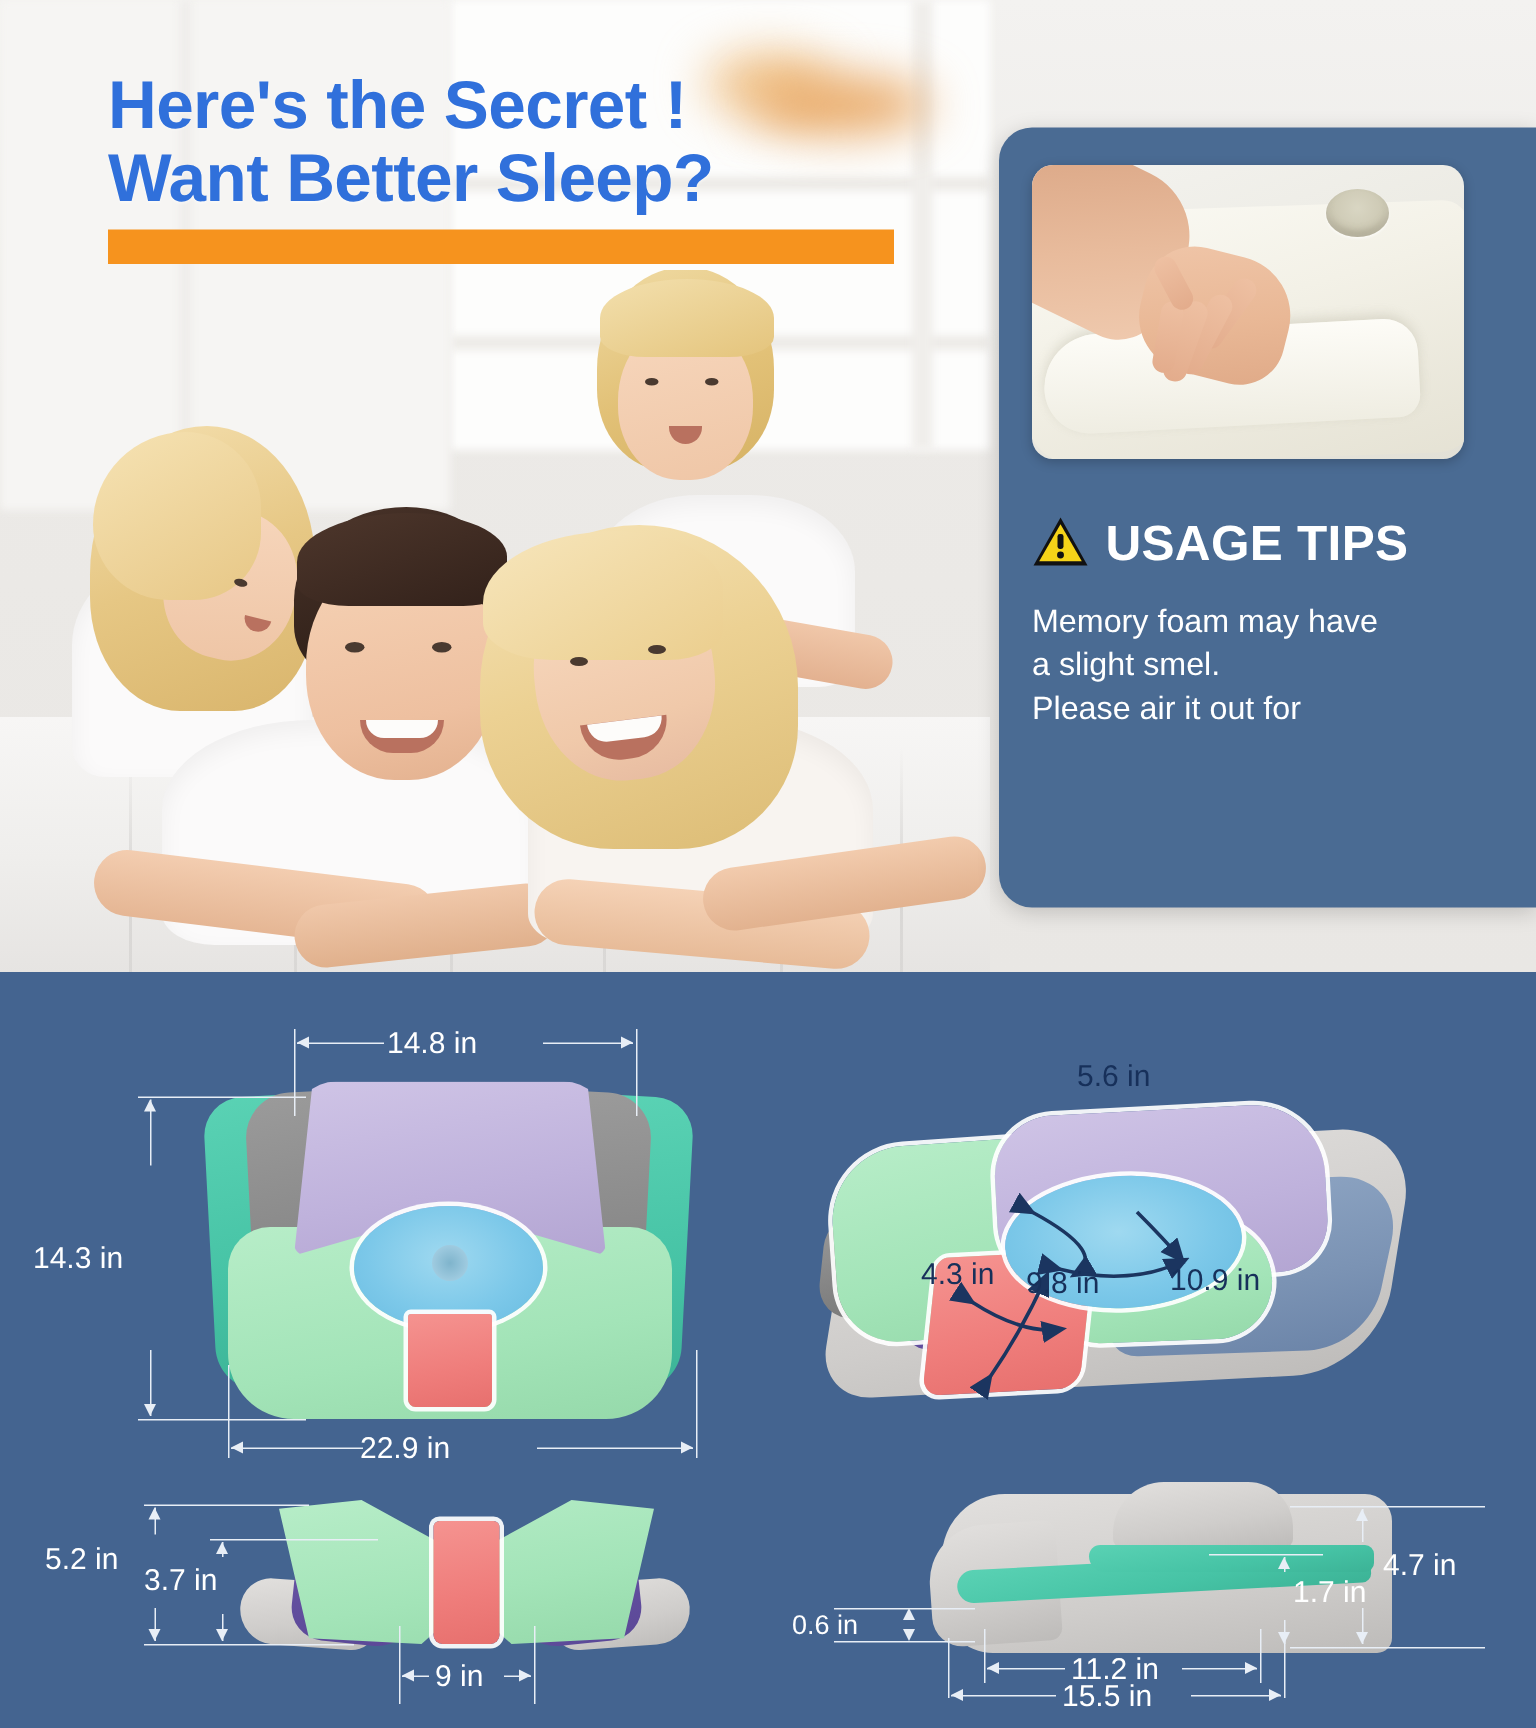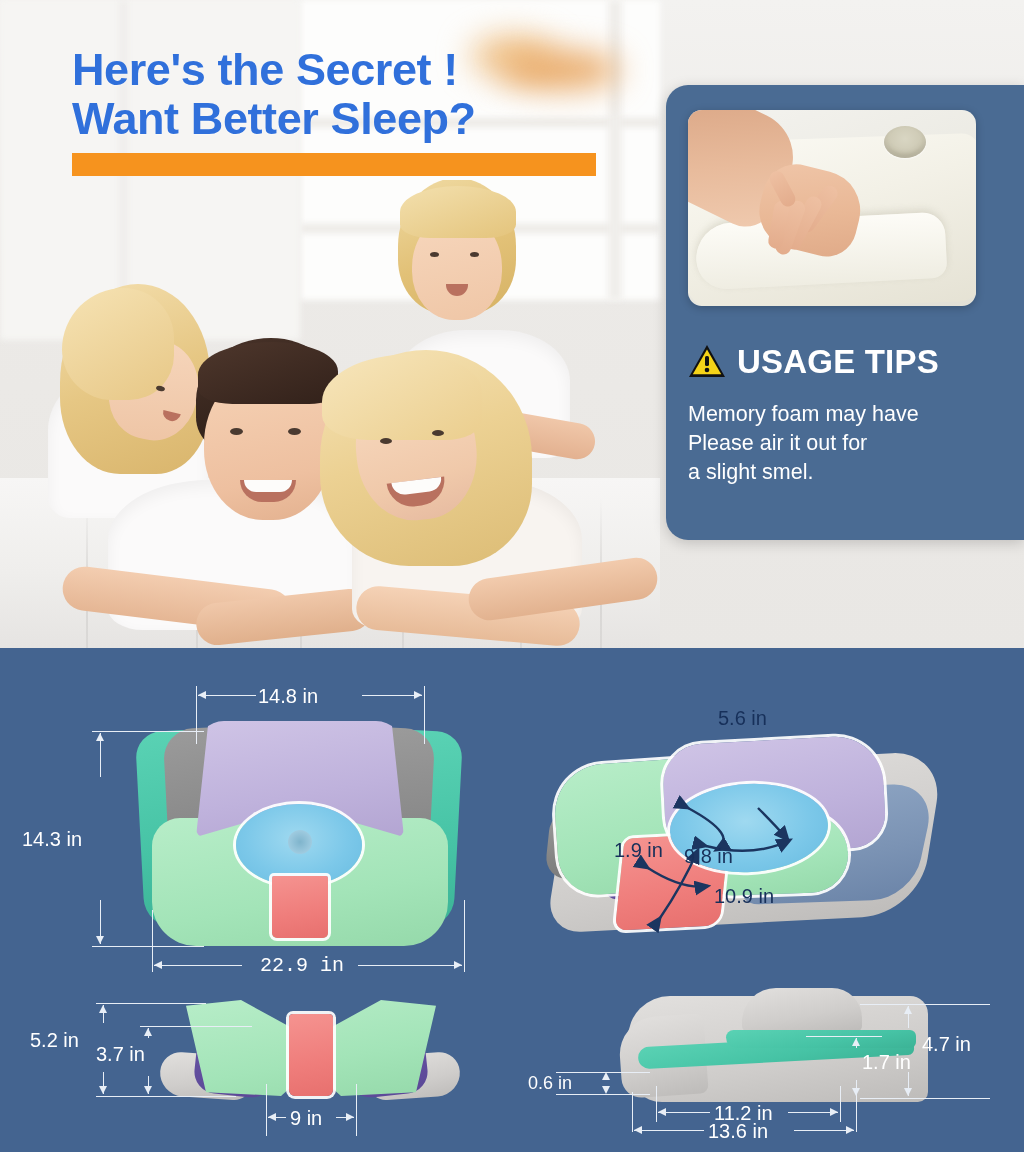--- a/index.html
+++ b/index.html
@@ -43,21 +43,21 @@
   .head { position:absolute; border-radius:50% 50% 46% 46%; }
   .hair { position:absolute; border-radius:50% 50% 40% 40%; }
   .shirt { position:absolute; background:#fbfafa; border-radius:40% 40% 14% 14%; box-shadow: inset 0 6px 16px rgba(0,0,0,.05); }
   .arm { position:absolute; border-radius:40px; }
   .eye { position:absolute; width:9px; height:5px; border-radius:50%; background:#4a3a30; }
   .mouth { position:absolute; border-radius:0 0 40px 40px; background:#b9715f; }
   .teeth { position:absolute; background:#fdfcfa; border-radius:0 0 18px 18px; }
 
   
   .tips-panel {
-    position:absolute; left:666px; top:85px; width:358px; height:455px;
+    position:absolute; left:666px; top:85px; width:358px; height:520px;
     background:#4a6b93; border-radius:22px 0 0 22px;
     box-shadow: 0 3px 14px rgba(0,0,0,.18);
   }
   .tips-photo {
     position:absolute; left:22px; top:25px; width:288px; height:196px;
     border-radius:14px; overflow:hidden;
     background: linear-gradient(160deg,#f4f3ef 0%, #ecebe4 45%, #e2e0d6 100%);
     box-shadow: 0 2px 8px rgba(0,0,0,.22);
   }
   .foam-body {
@@ -266,22 +266,22 @@
             <polygon points="19,5.5 33.2,30.2 4.8,30.2" fill="#f5d318"></polygon>
             <rect x="17" y="12" width="4" height="10" rx="1.6" fill="#111111"></rect>
             <circle cx="19" cy="26" r="2.3" fill="#111111"></circle>
           </svg>
         </span>
         <span class="tips-title">USAGE TIPS</span>
       </div>
 
       <div class="tips-body">
         <div>Memory foam may have</div>
+        <div>a slight smel.</div>
         <div>Please air it out for</div>
-        <div>a slight smel.</div>
       </div>
     </div>
   </div>
 
   <div class="dims">
 
     <div>
 
       <div class="pw pw-teal" style="left:140px; top:83px; width:58px; height:196px; border-radius:26px 8px 20px 30px; transform:rotate(-3deg);"></div>
       <div class="pw pw-gray" style="left:168px; top:80px; width:66px; height:210px; border-radius:30px 10px 24px 34px; transform:rotate(-3deg);"></div>
@@ -313,21 +313,21 @@
       <div class="ah ah-u" style="left:96px; top:85px;"></div>
       <div class="ah ah-d" style="left:96px; top:288px;"></div>
       <div class="dim-text" style="left:22px; top:181px;">14.3 in</div>
 
       <div class="vline" style="left:152px; top:262px; height:62px;"></div>
       <div class="vline" style="left:464px; top:252px; height:72px;"></div>
       <div class="hline" style="left:154px; top:317px; width:88px;"></div>
       <div class="hline" style="left:358px; top:317px; width:104px;"></div>
       <div class="ah ah-l" style="left:154px; top:313px;"></div>
       <div class="ah ah-r" style="left:454px; top:313px;"></div>
-      <div class="dim-text" style="left:260px; top:308px;font-family:Liberation Mono, monospace;">22.9 in</div>
+      <div class="dim-text" style="left:240px; top:308px;">22.9 in</div>
     </div>
 
     <div>
       <div class="pw pw-lgray" style="left:560px; top:112px; width:370px; height:164px; border-radius:30px 52px 56px 36px; transform:skewX(-12deg) rotate(-3deg);"></div>
       <div class="pw pw-slate" style="left:748px; top:138px; width:176px; height:116px; border-radius:20px 44px 40px 24px; transform:skewX(-14deg) rotate(-2deg);"></div>
       <div class="pw pw-purple" style="left:608px; top:196px; width:180px; height:52px; border-radius:12px 18px 26px 20px; transform:skewX(-18deg) rotate(-3deg);"></div>
       <div class="pw pw-gray" style="left:548px; top:158px; width:84px; height:72px; border-radius:22px 10px 18px 26px; transform:skewX(-10deg) rotate(-4deg);"></div>
 
       <div class="pw pw-mint outline-w" style="left:556px; top:112px; width:210px; height:130px; border-radius:50px 26px 46px 40px; transform:rotate(-4deg);"></div>
       <div class="pw pw-lav outline-w" style="left:664px; top:92px; width:220px; height:112px; border-radius:40px 48px 34px 40px; transform:rotate(-3deg);"></div>
@@ -342,22 +342,22 @@
           </marker>
         </defs>
         <path d="M148,90 Q200,118 176,132" stroke="#1b3560" stroke-width="2.4" fill="none" marker-end="url(#am)" marker-start="url(#am)"></path>
         <path d="M218,90 Q236,108 248,122" stroke="#1b3560" stroke-width="2.4" fill="none" marker-end="url(#am)"></path>
         <path d="M166,128 Q214,140 250,122" stroke="#1b3560" stroke-width="2.4" fill="none" marker-end="url(#am)" marker-start="url(#am)"></path>
         <path d="M108,150 Q142,172 168,168" stroke="#1b3560" stroke-width="2.4" fill="none" marker-end="url(#am)" marker-start="url(#am)"></path>
         <path d="M120,200 Q142,168 158,132" stroke="#1b3560" stroke-width="2.4" fill="none" marker-end="url(#am)" marker-start="url(#am)"></path>
       </svg>
 
       <div class="dim-text dark" style="left:718px; top:60px;">5.6 in</div>
-      <div class="dim-text dark" style="left:714px; top:196px;margin-top:42px;">10.9 in</div>
-      <div class="dim-text dark" style="left:614px; top:192px;">1.9 in</div>
+      <div class="dim-text dark" style="left:780px; top:196px;">10.9 in</div>
+      <div class="dim-text dark" style="left:614px; top:192px;">4.3 in</div>
       <div class="dim-text dark" style="left:684px; top:198px;">9.8 in</div>
     </div>
 
     <div>
       <div class="pw pw-lgray" style="left:160px; top:406px; width:92px; height:44px; border-radius:26px 14px 22px 30px; transform:rotate(4deg);"></div>
       <div class="pw pw-lgray" style="left:368px; top:406px; width:92px; height:44px; border-radius:14px 26px 30px 22px; transform:rotate(-4deg);"></div>
       <div class="pw pw-purple" style="left:196px; top:372px; width:86px; height:76px; border-radius:16px 10px 30px 22px; transform:rotate(6deg);"></div>
       <div class="pw pw-purple" style="left:340px; top:372px; width:86px; height:76px; border-radius:10px 16px 22px 30px; transform:rotate(-6deg);"></div>
       <div class="pw pw-mint" style="left:186px; top:352px; width:250px; height:96px;
            clip-path: polygon(0 6%, 22% 0, 50% 40%, 78% 0, 100% 6%, 92% 96%, 62% 100%, 50% 72%, 38% 100%, 8% 96%);"></div>
@@ -422,17 +422,17 @@
       <div class="ah ah-l" style="left:658px; top:460px;"></div>
       <div class="ah ah-r" style="left:830px; top:460px;"></div>
       <div class="dim-text" style="left:714px; top:455px;">11.2 in</div>
 
       <div class="vline" style="left:632px; top:444px; height:40px;"></div>
       <div class="vline" style="left:856px; top:444px; height:40px;"></div>
       <div class="hline" style="left:634px; top:482px; width:70px;"></div>
       <div class="hline" style="left:794px; top:482px; width:60px;"></div>
       <div class="ah ah-l" style="left:634px; top:478px;"></div>
       <div class="ah ah-r" style="left:846px; top:478px;"></div>
-      <div class="dim-text" style="left:708px; top:473px;">13.6 in</div>
+      <div class="dim-text" style="left:708px; top:473px;">15.5 in</div>
     </div>
 
   </div>
 </div>
 
 </body></html>

